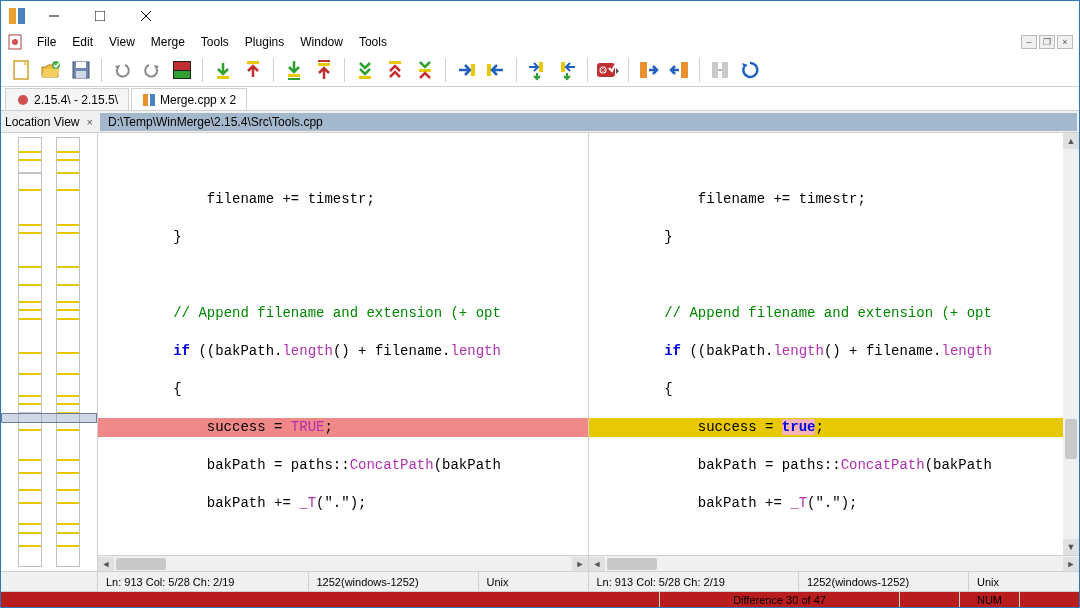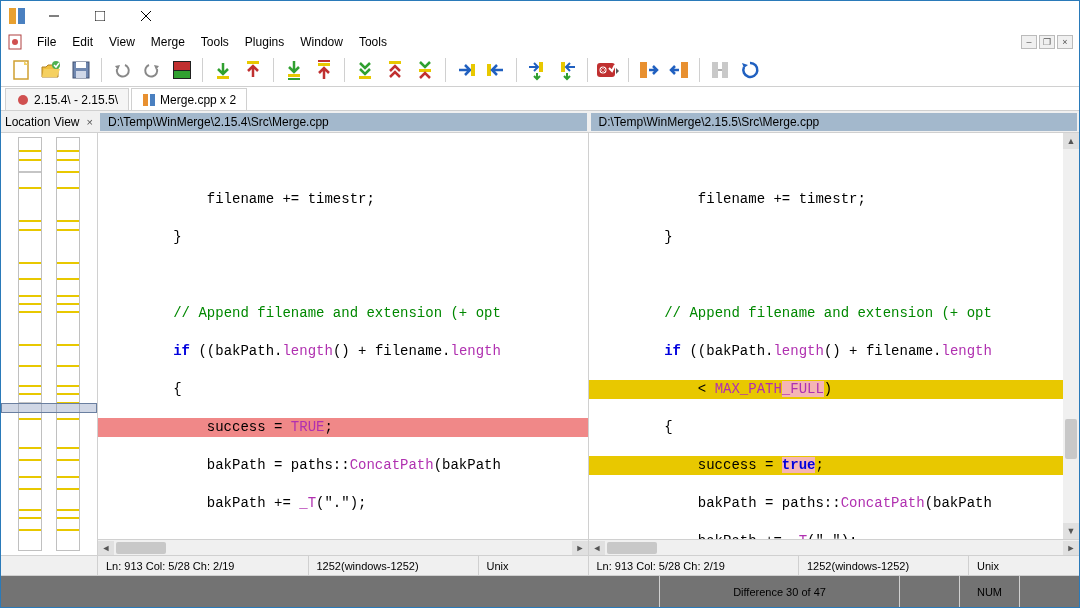--- a/index.html
+++ b/index.html
@@ -44,21 +44,21 @@
 .hscroll { height: 16px; background: #f0f0f0; border-top: 1px solid #d0d0d0; display: flex; align-items: center; }
 .hscroll .sbtn { width: 16px; height: 14px; background: #e0e0e0; display: flex; align-items: center; justify-content: center; font-size: 9px; color: #555;}
 .hscroll .track { flex: 1; height: 14px; background: #f0f0f0; position: relative; }
 .hscroll .thumb { position: absolute; left: 2px; top: 1px; height: 12px; width: 50px; background: #c8c8c8; border-radius: 2px; }
 .vscroll-right { width: 16px; background: #f0f0f0; display: flex; flex-direction: column; }
 .vscroll-right .sbtn { height: 16px; background: #e0e0e0; display: flex; align-items: center; justify-content: center; font-size: 9px; color: #555;}
 .vscroll-right .vtrack { flex: 1; position: relative; background: #f0f0f0;}
 .vscroll-right .vthumb { position: absolute; left: 2px; top: 270px; width: 12px; height: 40px; background: #c8c8c8; border-radius: 2px;}
 .statusbar { height: 20px; background: #f0f0f0; border-top: 1px solid #d0d0d0; display: flex; font-size: 11px; justify-content: space-between; }
 .statusbar .cell { border-right: 1px solid #d0d0d0; padding: 2px 8px; display: flex; align-items: center; }
-.statusbar2 { height: 32px; background: #737373; border-top: 1px solid #d0d0d0; display: flex; justify-content: flex-end; font-size: 11px;}
+.statusbar2 { height: 16px; background: #b91c1c; border-top: 1px solid #d0d0d0; display: flex; justify-content: flex-end; font-size: 11px;}
 .statusbar2 .cell { border-left: 1px solid #d0d0d0; padding: 2px 10px; display: flex; align-items: center; min-width: 60px; justify-content: center;}
 .editor-with-scroll { display: flex; flex: 1; overflow: hidden;}
 svg { display: block; }
 </style>
 </head>
 <body>
 
 <div class="titlebar">
   <span class="icon">
     <svg width="16" height="16">
@@ -283,22 +283,21 @@
       </span>
     <span>Merge.cpp x 2</span>
   </div>
 </div>
 
 <div class="pane-header">
   <div class="loc-title">
     <span>Location View</span>
     <span class="close-x">×</span>
   </div>
-  <div class="path">D:\Temp\WinMerge\2.15.4\Src\Merge.cpp</div>
-  <div class="path">D:\Temp\WinMerge\2.15.5\Src\Merge.cpp</div>
+  <div class="path">D:\Temp\WinMerge\2.15.4\Src\Tools.cpp</div>
 </div>
 
 <div class="main">
 
   <div class="location-pane">
     <div class="loc-bar" id="loc-left">
         <div class="loc-stripe" style="top: 3%; background: rgb(232, 200, 0);"></div>
         <div class="loc-stripe" style="top: 5%; background: rgb(232, 200, 0);"></div>
         <div class="loc-stripe" style="top: 8%; background: rgb(197, 197, 197);"></div>
         <div class="loc-stripe" style="top: 12%; background: rgb(232, 200, 0);"></div>
@@ -392,21 +391,20 @@
 
     <div class="editor-pane">
       <div class="editor-with-scroll">
       <div class="code">
         <div class="lines">
 <div class="line"><span>            filename += timestr;</span></div>
 <div class="line"><span>        }</span></div>
 <div class="line"><span></span></div>
 <div class="line"><span>        </span><span class="cm">// Append filename and extension (+ opt</span></div>
 <div class="line"><span>        </span><span class="kw">if</span><span> ((bakPath.</span><span class="fn">length</span><span>() + filename.</span><span class="fn">length</span></div>
-<div class="line hl-yellow"><span>            &lt; </span><span class="mc">MAX_PATH</span><span class="mc inline-hl">_FULL</span><span>)</span></div>
 <div class="line"><span>        {</span></div>
 <div class="line hl-yellow"><span>            success = </span><span class="kw inline-hl">true</span><span>;</span></div>
 <div class="line"><span>            bakPath = paths::</span><span class="fn">ConcatPath</span><span>(bakPath</span></div>
 <div class="line"><span>            bakPath += </span><span class="mc">_T</span><span>(".");</span></div>
 
 
 
 
 
 

